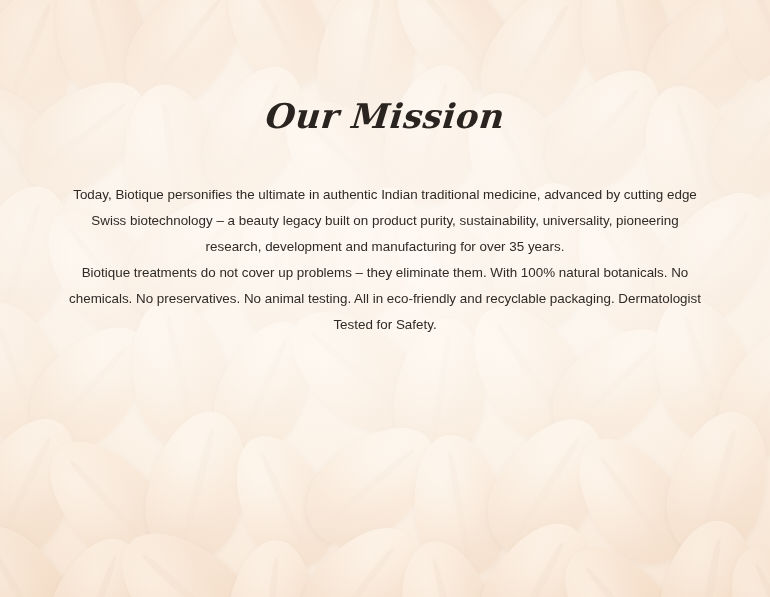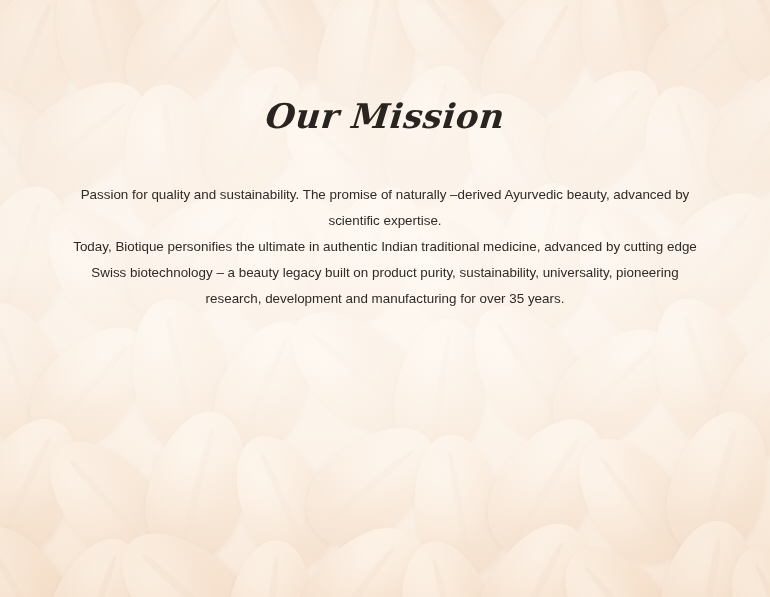--- a/index.html
+++ b/index.html
@@ -174,18 +174,18 @@
     <div class="almond" style="left:736px;  top:542px; width:88px;  height:142px; transform:rotate(-26deg);"></div>
   </div>
 
   <div class="wash"></div>
   <div class="vignette"></div>
 
   <div class="content">
     <h1 class="mission-title">Our Mission</h1>
 
     <div class="mission-body">
-      <p>Passion for quality and sustainability. The promise of naturally –derived Ayurvedic beauty, advanced by scientific expertise.</p>
       <p>Today, Biotique personifies the ultimate in authentic Indian traditional medicine, advanced by cutting edge Swiss biotechnology – a beauty legacy built on product purity, sustainability, universality, pioneering research, development and manufacturing for over 35 years.</p>
+      <p>Biotique treatments do not cover up problems – they eliminate them. With 100% natural botanicals. No chemicals. No preservatives. No animal testing. All in eco-friendly and recyclable packaging. Dermatologist Tested for Safety.</p>
     </div>
   </div>
 
 </div>
 
 </body></html>

